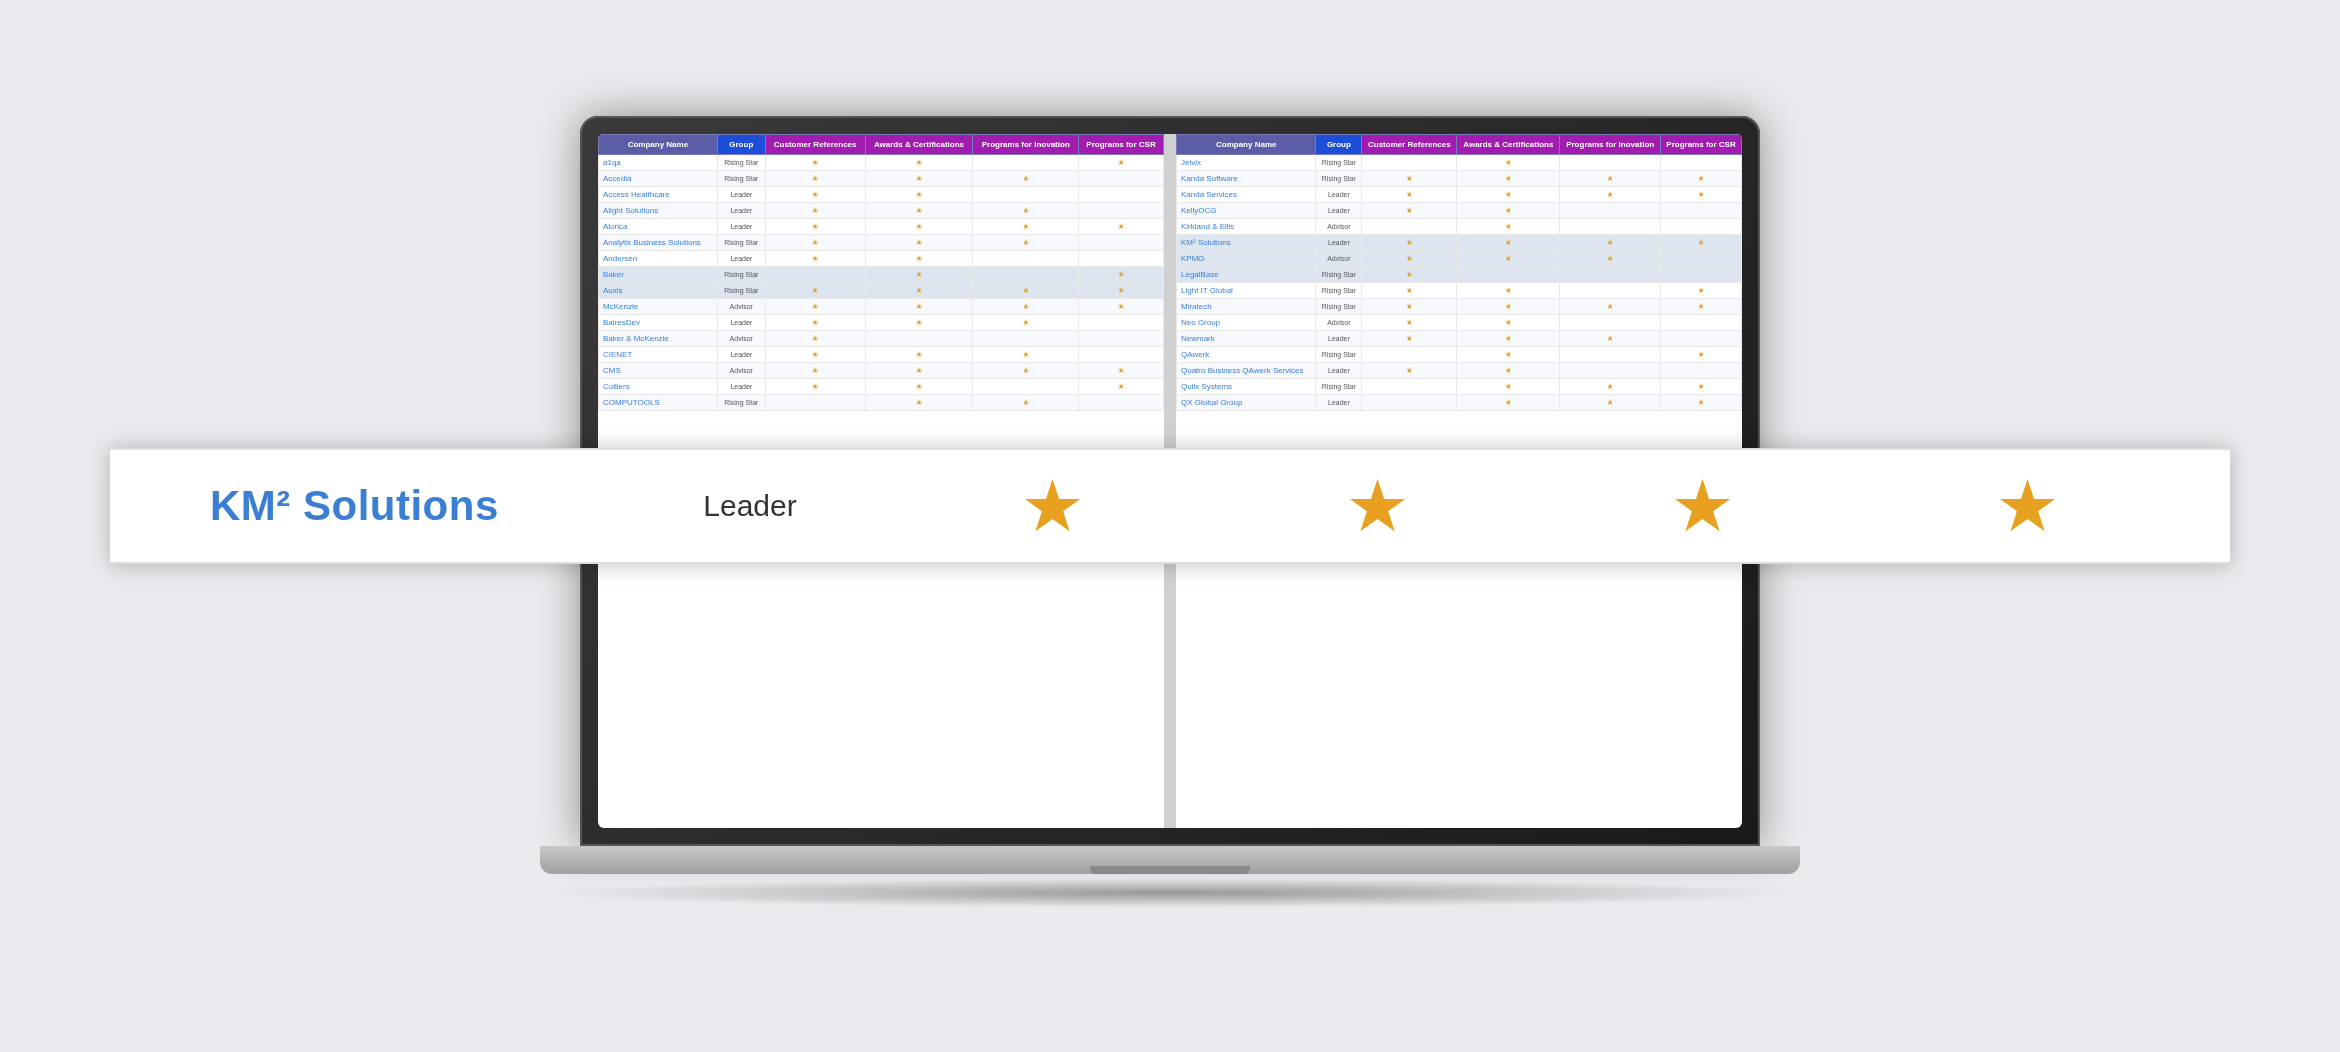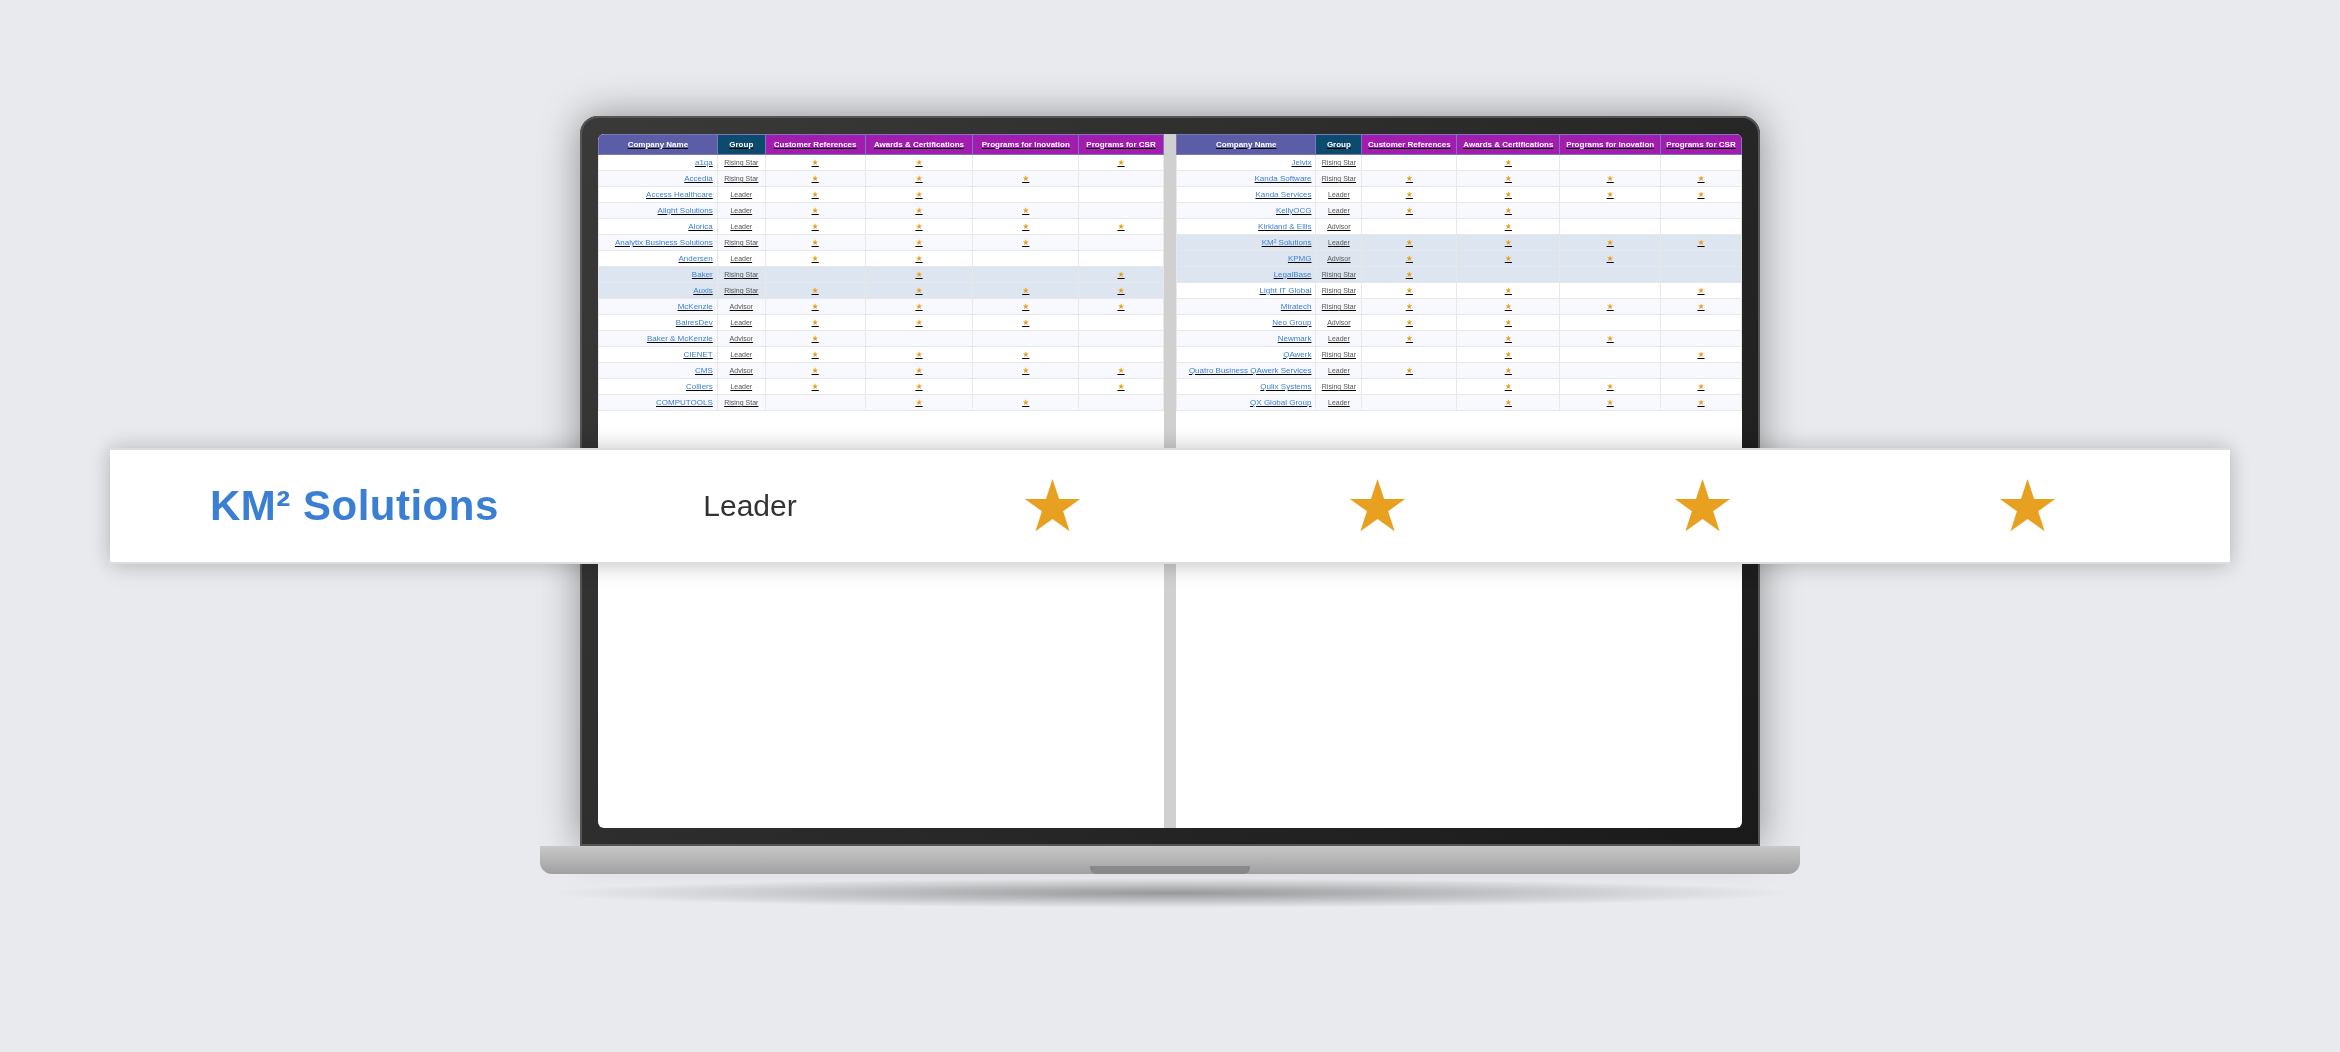--- a/index.html
+++ b/index.html
@@ -81,21 +81,20 @@
       margin-top: 4px;
     }
 
     
     .screen-content {
       width: 100%;
       height: 100%;
       background: #fff;
       display: flex;
       gap: 0;
-      text-decoration: underline;
     }
 
     .table-panel {
       flex: 1;
       overflow: hidden;
       font-size: 9px;
     }
 
     table {
       width: 100%;
@@ -111,21 +110,21 @@
       padding: 5px 3px;
       border: 1px solid #7779b8;
     }
 
     thead tr th.company-col {
       background: #5b5ea6;
       text-align: center;
     }
 
     thead tr th.group-col {
-      background: #0c4a6e;
+      background: #1d4ed8;
     }
 
     tbody tr {
       border-bottom: 1px solid #e0e0e0;
     }
 
     tbody tr:nth-child(even) {
       background: #f8f8ff;
     }
 
@@ -136,21 +135,21 @@
     tbody td {
       padding: 3px 4px;
       font-size: 8px;
       text-align: center;
       border: 1px solid #e8e8e8;
       color: #333;
     }
 
     tbody td.company-name {
       color: #3a7fd4;
-      text-align: right;
+      text-align: left;
       font-size: 8px;
     }
 
     tbody td.group-badge {
       font-size: 7px;
       color: #555;
       text-align: center;
     }
 
     .star-sm {

